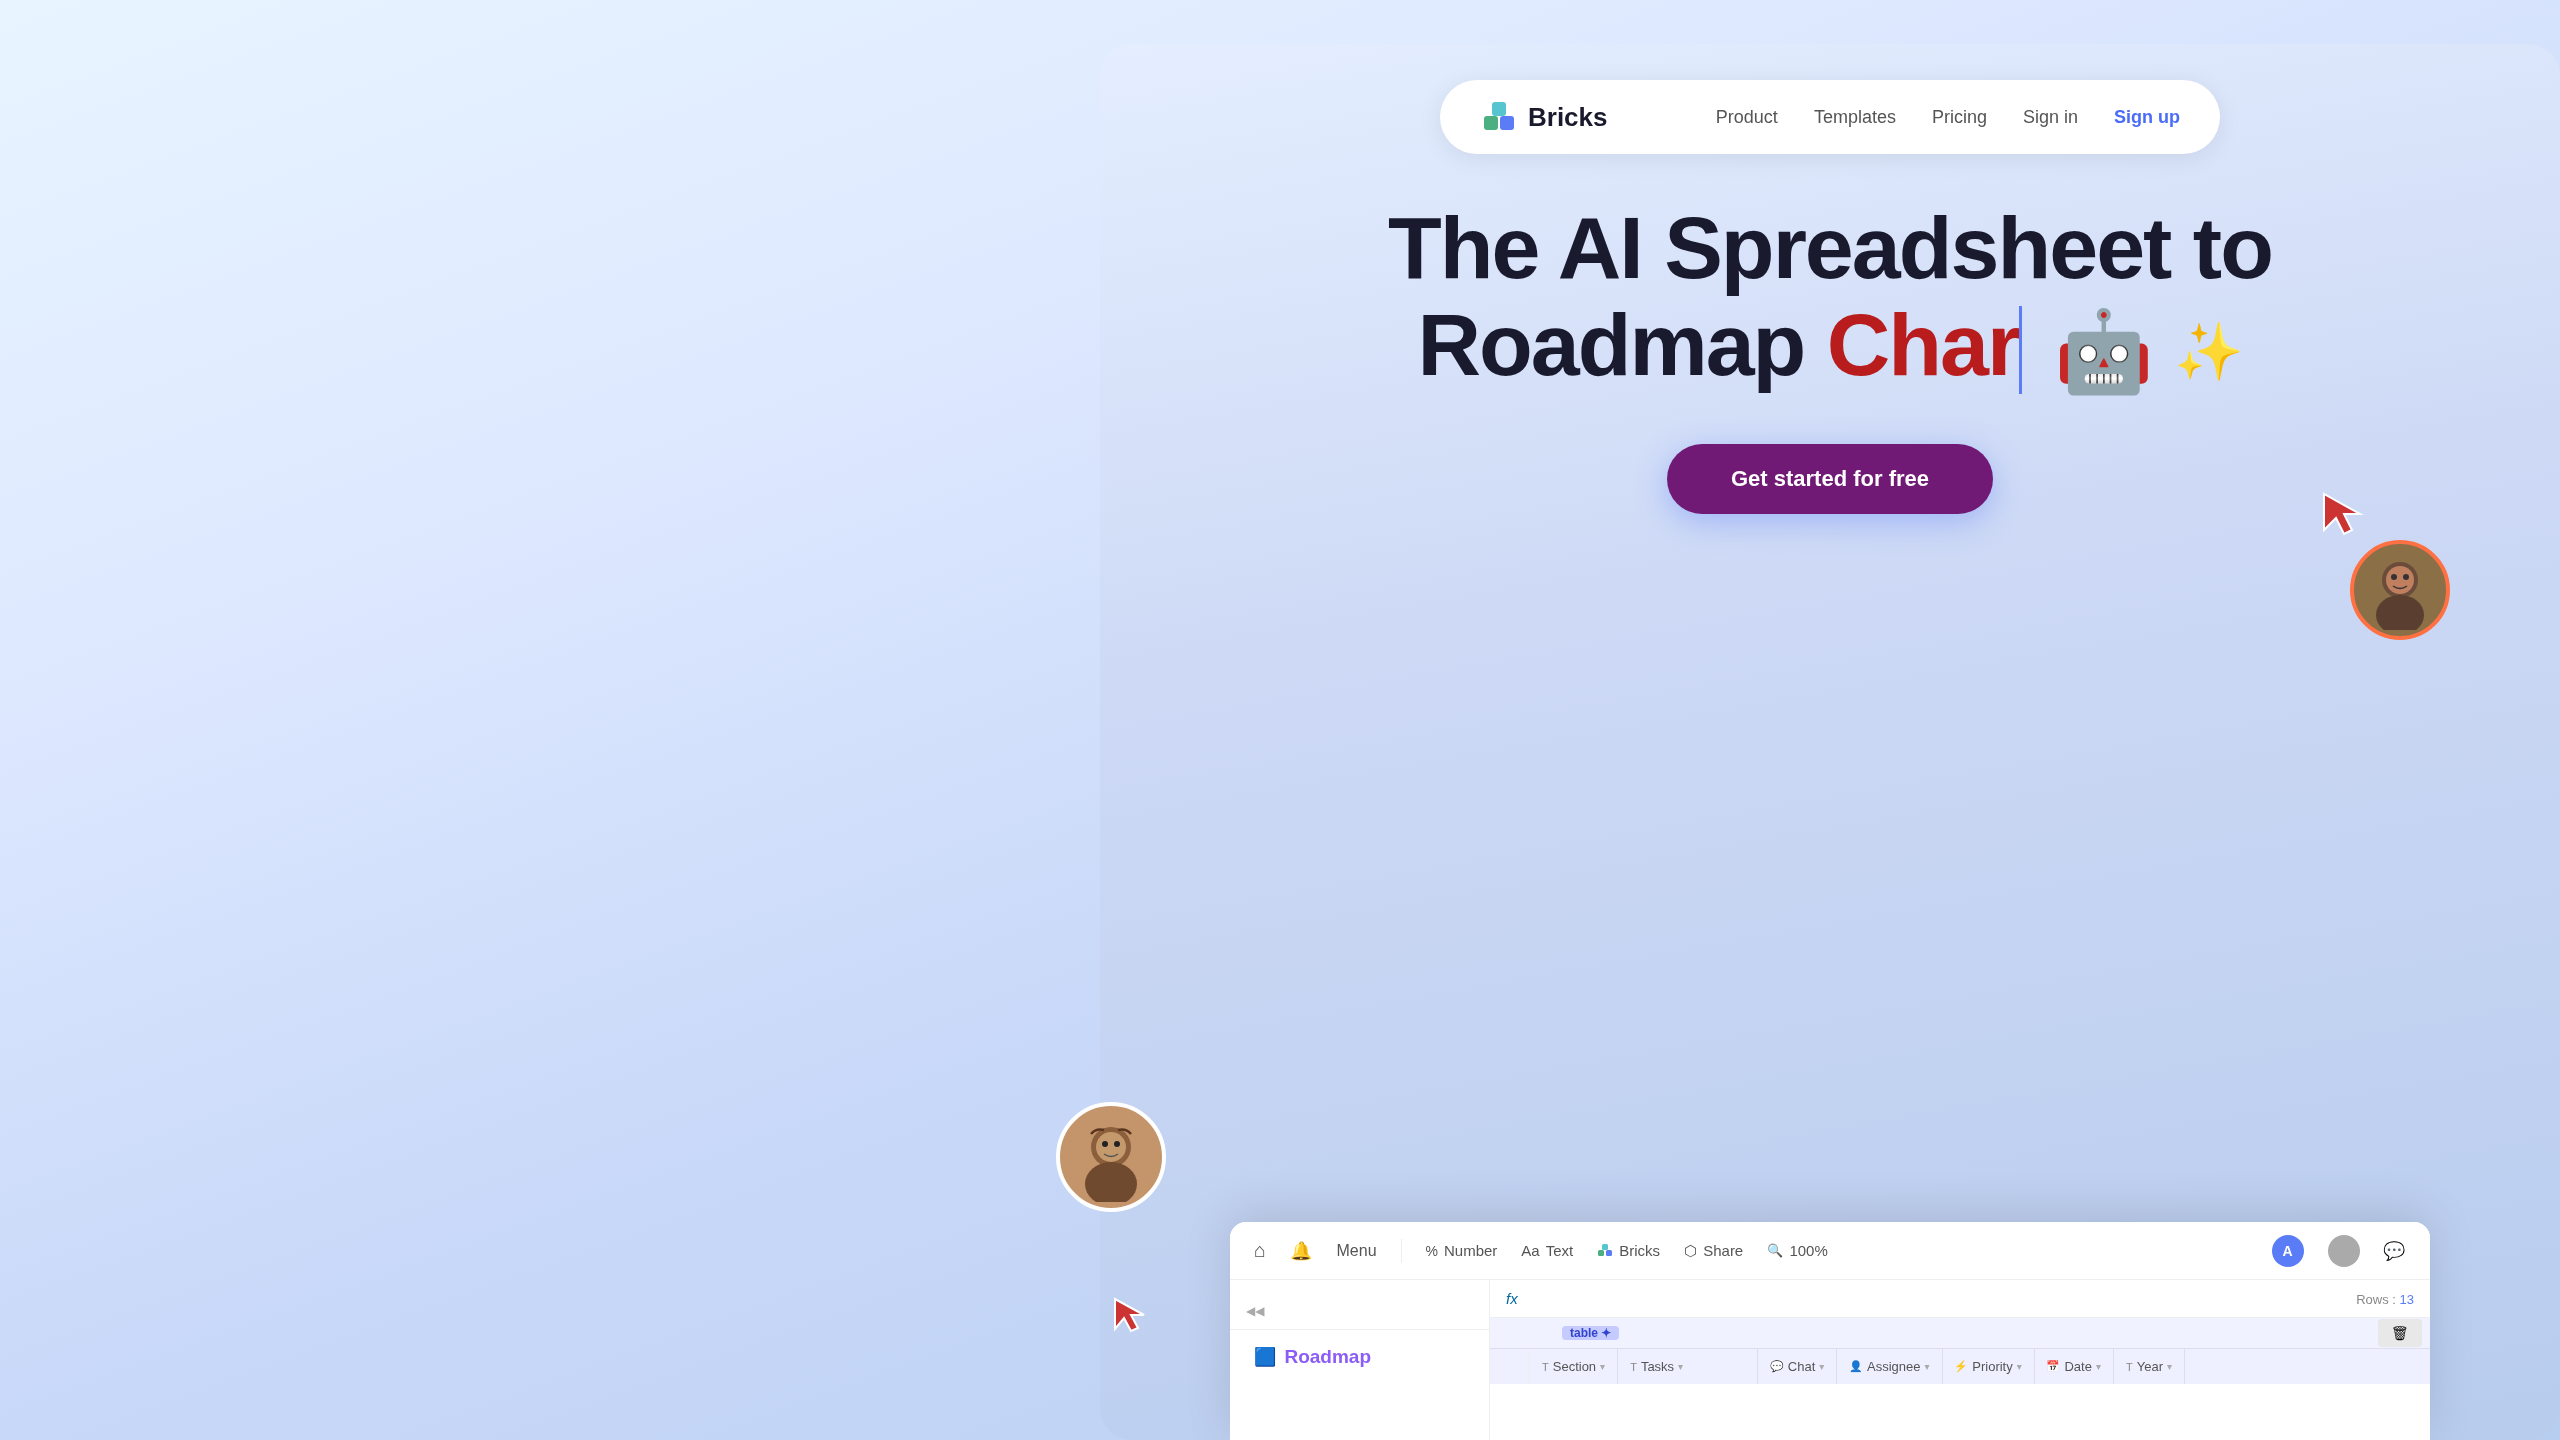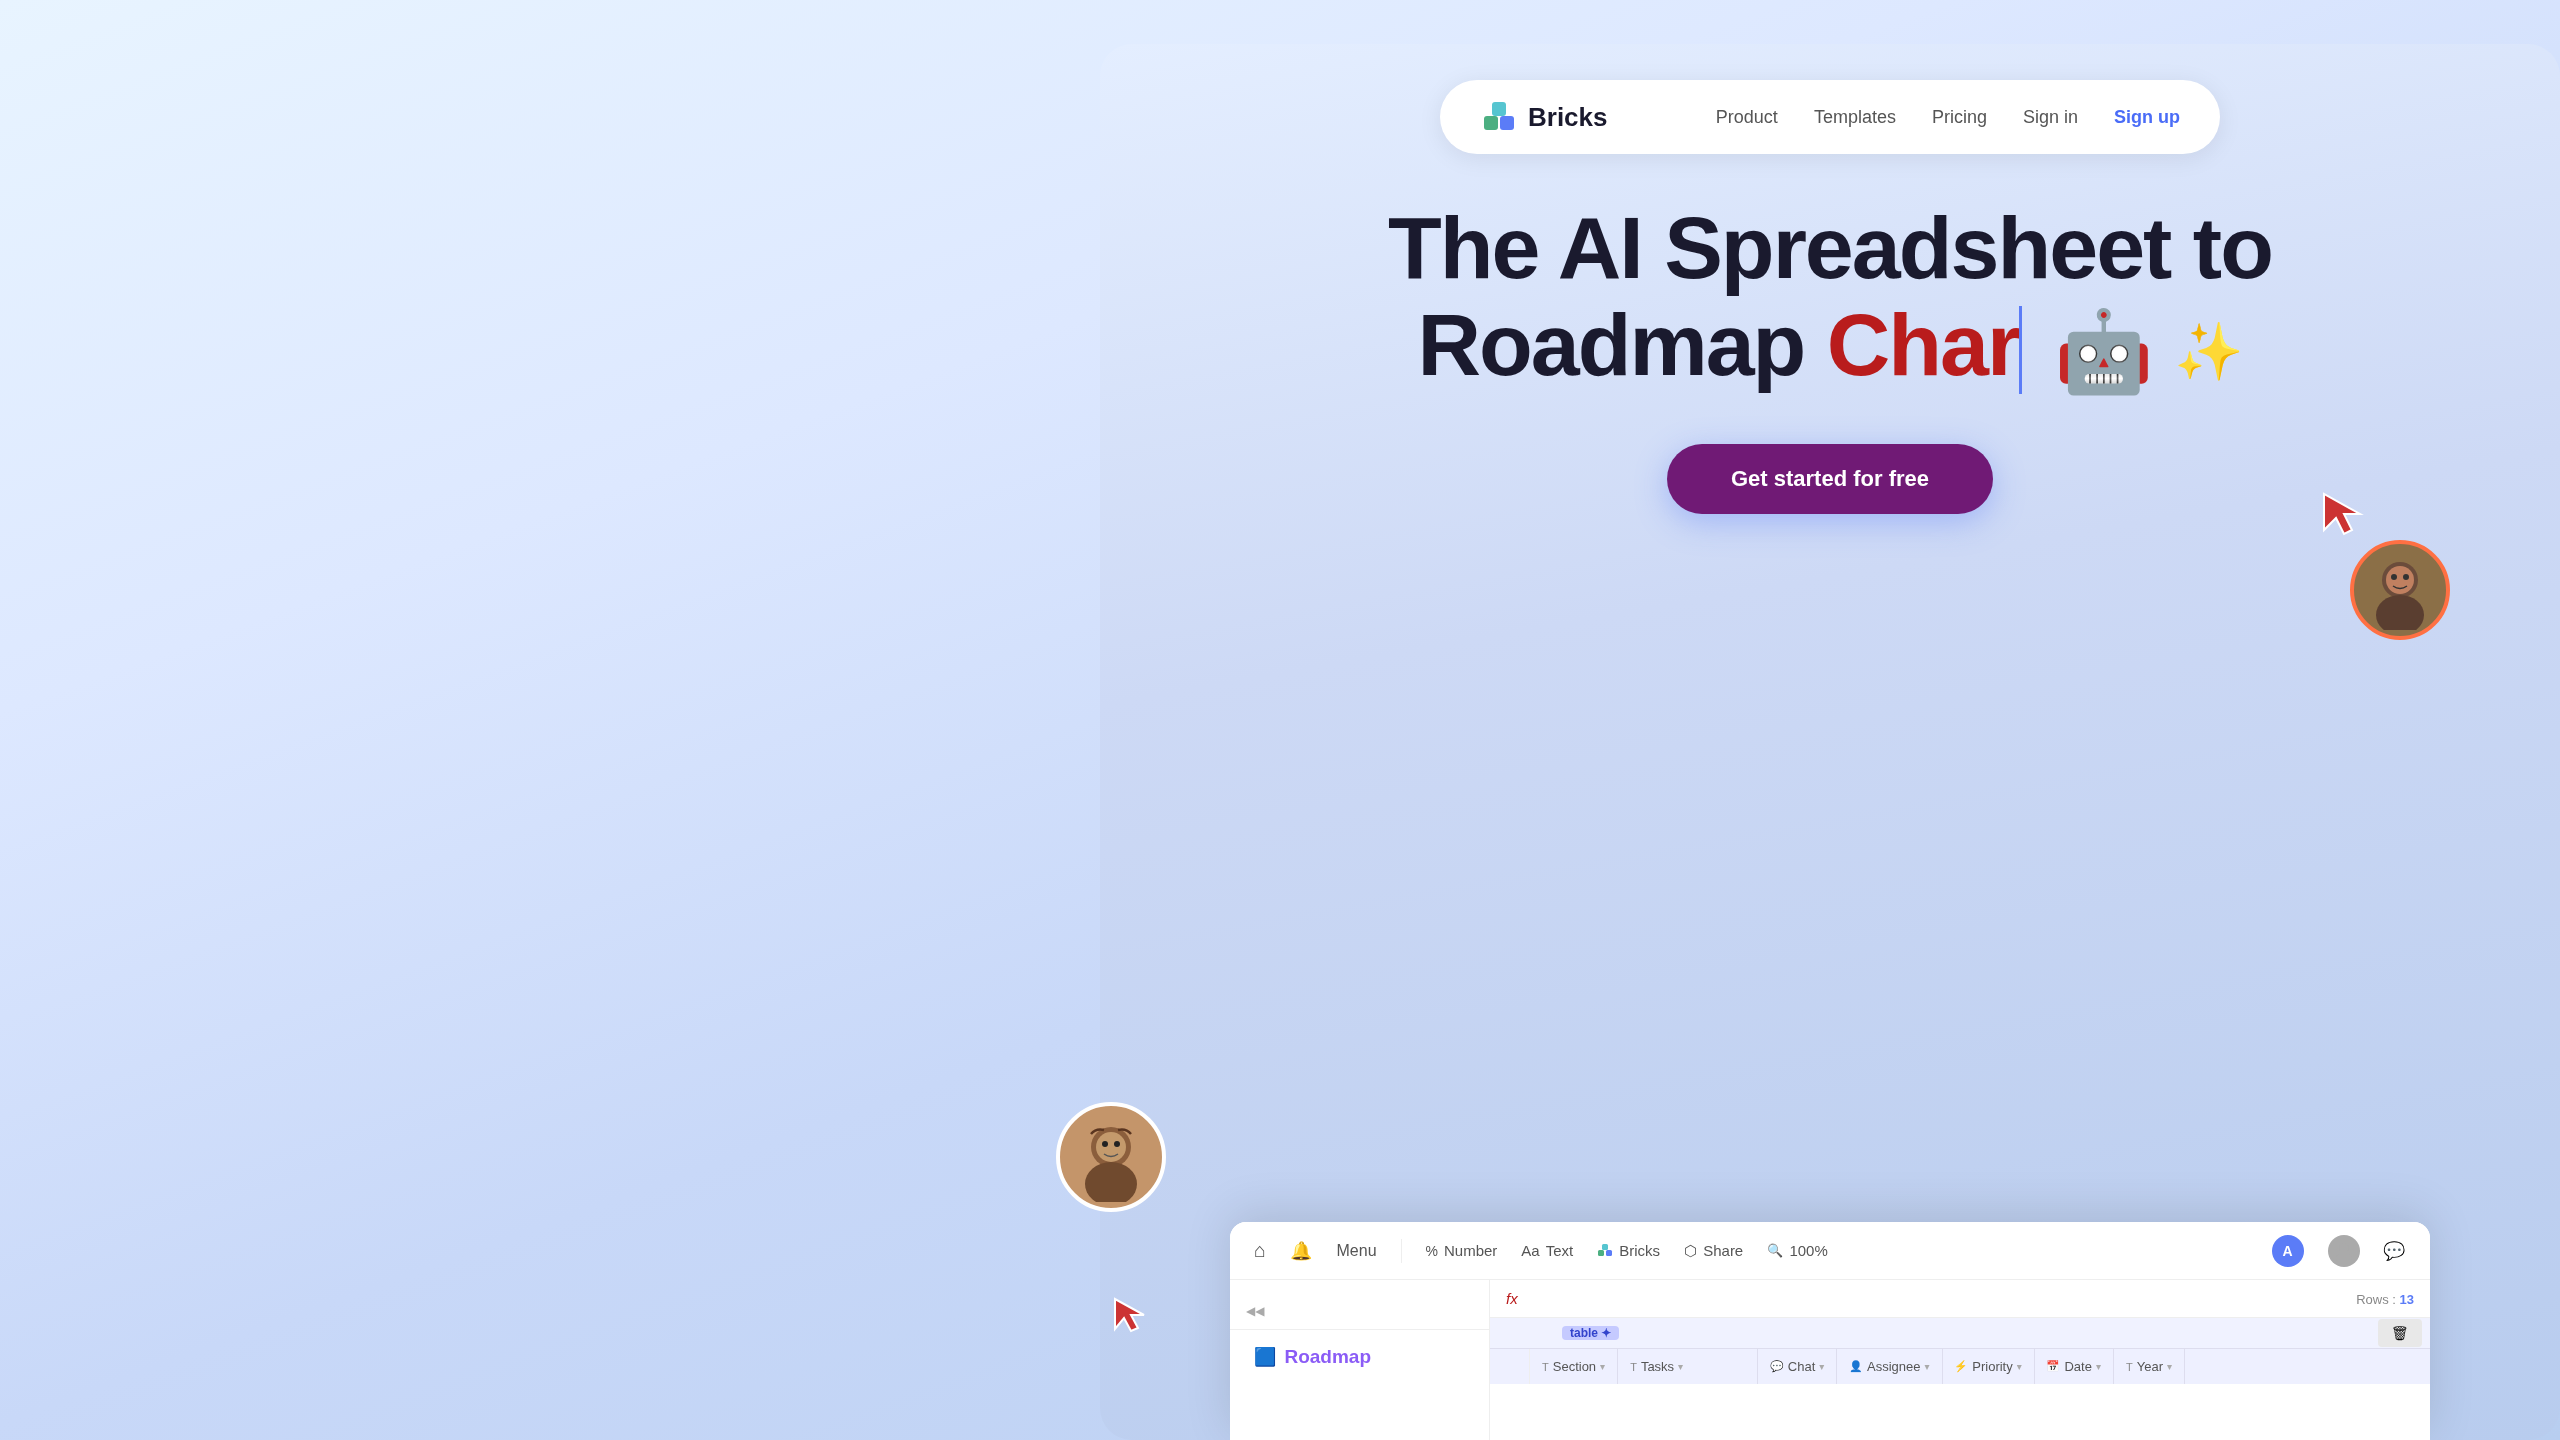--- a/index.html
+++ b/index.html
@@ -527,25 +527,25 @@
         </div>
         <div class="sidebar-file-item">
           <span class="sidebar-file-icon">🟦</span>
           <span style="font-size:19px; font-weight:700; color:#8b5cf6;">Roadmap</span>
         </div>
       </div>
 
       <div class="app-content">
 
         <div class="formula-bar">
-          <span style="color:#b91c1c; font-size:15px; font-style:italic;">fx</span>
+          <span style="color:#0369a1; font-size:15px; font-style:italic;">fx</span>
           <div style="flex:1; position:relative;">
             <span style="position:absolute;right:0;top:50%;transform:translateY(-50%); font-size:13px; color:#888;">
               <span>Rows : </span>
-              <span style="color:#5b7cf7; font-weight:700;">13</span>
+              <span style="color:#5b7cf7; font-weight:400;">13</span>
             </span>
           </div>
         </div>
 
         <div style="display:flex; align-items:center; height:30px; background:#f0f2ff;">
           <div style="width:40px;"></div>
           <div style="flex:1; display:flex; padding-left:16px;">
             <span class="table-tag">table ✦</span>
           </div>
 

